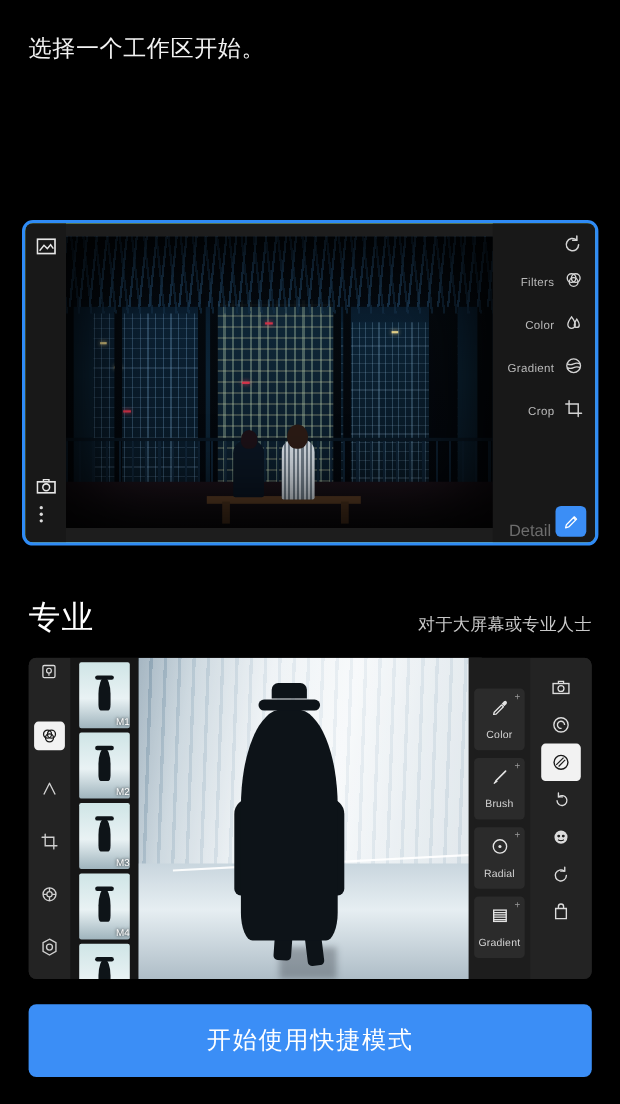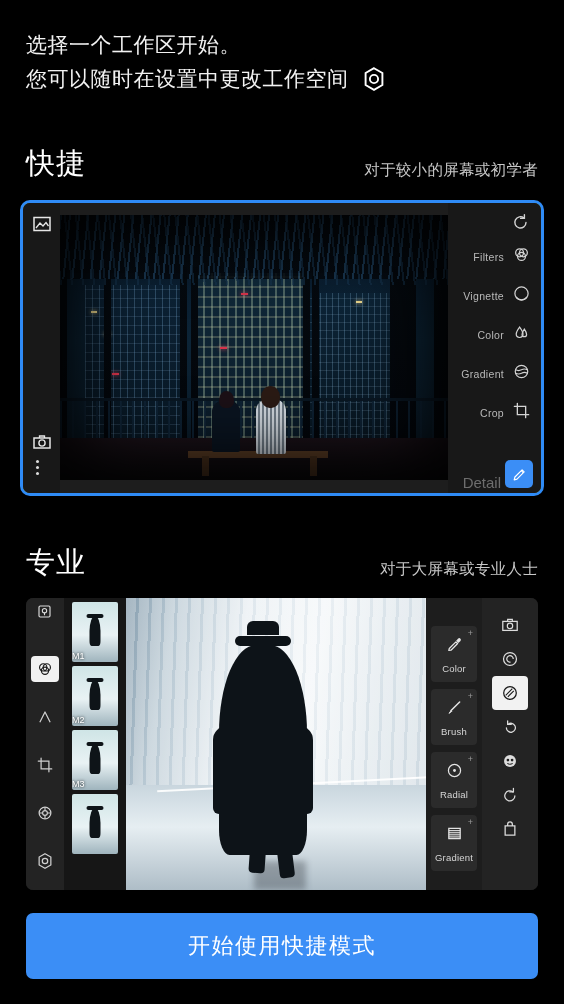--- a/index.html
+++ b/index.html
@@ -96,21 +96,21 @@
   .pro-wrap { position:absolute; left:26px; top:598px; width:512px; height:292px;
               border-radius:7px; overflow:hidden; background:#1f1f1f; }
   .p-left { position:absolute; left:0; top:0; width:38px; height:100%; background:#232323; }
   .p-film { position:absolute; left:38px; top:0; width:62px; height:100%; background:#161616; overflow:hidden; }
   .p-thumb { position:relative; width:46px; height:60px; margin:4px auto 3px auto; overflow:hidden; border-radius:2px;
              background: linear-gradient(180deg,#cfe5e6 0%,#e9f2f4 55%,#9fb4bd 100%); }
   .p-thumb .sil { position:absolute; left:50%; top:24%; transform:translateX(-50%); width:11px; height:30px;
                   background:#0e1418; border-radius:50% 50% 18% 18%; }
   .p-thumb .hat { position:absolute; left:50%; top:20%; transform:translateX(-50%); width:17px; height:4px;
                   background:#0e1418; border-radius:3px; }
-  .p-thumb .tlabel { position:absolute; left:0; bottom:1px; width:100%; text-align:left;
+  .p-thumb .tlabel { position:absolute; left:0; bottom:1px; width:100%; text-align:right;
                      color:#fff; font-size:9px; text-shadow:0 0 3px #000; }
   .p-main { position:absolute; left:100px; top:0; width:312px; height:100%; overflow:hidden;
             background: linear-gradient(100deg,#7f97a8 0%,#b9c9d3 14%,#e8eef2 34%,#f4f7f9 55%,#dfe7ec 76%,#cfd9e0 100%); }
   .p-wallstripes { position:absolute; inset:0;
             background: repeating-linear-gradient(92deg, rgba(255,255,255,.55) 0 10px, rgba(175,195,210,.28) 10px 13px); opacity:.55; }
   .p-floor { position:absolute; left:0; bottom:0; width:100%; height:36%;
             background: linear-gradient(180deg,#c9d6de 0%,#e6eef2 40%,#aebdc7 100%); }
   .p-floorline { position:absolute; left:10%; bottom:36%; width:90%; height:2px; background:rgba(255,255,255,.9); transform:rotate(-3deg); }
   .p-figure { position:absolute; left:44%; top:16%; transform:translateX(-50%); width:88px; height:72%;
               background:#0d1318; border-radius:42% 42% 12% 12%; }
@@ -144,35 +144,22 @@
          border-radius:7px; display:flex; align-items:center; justify-content:center;
          color:#fff; font-size:22px; letter-spacing:1.5px; }
 </style>
 </head>
 <body>
 
 <div class="screen">
 
   <div class="header">
     <div class="hline">选择一个工作区开始。</div>
-    <div class="hline hline2">
-      <span>您可以随时在设置中更改工作空间</span>
-      <span class="gear-ico">
-        <svg viewBox="0 0 26 26" width="26" height="26">
-          <polygon points="13,2.2 21.4,7 21.4,19 13,23.8 4.6,19 4.6,7" fill="none" stroke="#ffffff" stroke-width="1.9"></polygon>
-          <circle cx="13" cy="13" r="4.1" fill="none" stroke="#ffffff" stroke-width="1.9"></circle>
-        </svg>
-      </span>
-    </div>
   </div>
 
-  <div class="sec-head" style="top:146px;">
-    <div class="sec-title">快捷</div>
-    <div class="sec-sub">对于较小的屏幕或初学者</div>
-  </div>
 
   <div class="quick-wrap">
     <div class="quick-inner">
 
       <div class="city">
         <div class="sky"></div>
         <div class="bldgA"></div>
         <div class="bldgB"></div>
         <div class="bldgC"></div>
         <div class="neonR" style="left:52px;top:158px;"></div>
@@ -238,29 +225,20 @@
             <span class="lbl">Filters</span>
             <span>
               <svg viewBox="0 0 18 18" width="17" height="17">
                 <circle cx="7" cy="7.2" r="4.2" fill="none" stroke="#d3d3d3" stroke-width="1.3"></circle>
                 <circle cx="11" cy="7.2" r="4.2" fill="none" stroke="#d3d3d3" stroke-width="1.3"></circle>
                 <circle cx="9" cy="11" r="4.2" fill="none" stroke="#d3d3d3" stroke-width="1.3"></circle>
               </svg>
             </span>
           </div>
           <div class="q-row">
-            <span class="lbl">Vignette</span>
-            <span>
-              <svg viewBox="0 0 18 18" width="17" height="17">
-                <circle cx="9" cy="9" r="7" fill="none" stroke="#d3d3d3" stroke-width="1.3"></circle>
-                <path d="M3.2 12.6a7 7 0 0 0 11.6 0" fill="none" stroke="#d3d3d3" stroke-width="1.3"></path>
-              </svg>
-            </span>
-          </div>
-          <div class="q-row">
             <span class="lbl">Color</span>
             <span>
               <svg viewBox="0 0 18 18" width="17" height="17">
                 <path d="M7 3.2C7 3.2 3.4 8 3.4 10.7a3.6 3.6 0 0 0 7.2 0C10.6 8 7 3.2 7 3.2z" fill="none" stroke="#d3d3d3" stroke-width="1.3"></path>
                 <path d="M12 5.5C12 5.5 9.6 9 9.6 11a2.4 2.4 0 0 0 4.8 0C14.4 9 12 5.5 12 5.5z" fill="none" stroke="#d3d3d3" stroke-width="1.3"></path>
               </svg>
             </span>
           </div>
           <div class="q-row">
             <span class="lbl">Gradient</span>
@@ -370,20 +348,25 @@
         <span class="tlabel">M2</span>
       </div>
       <div class="p-thumb">
         <span class="hat"></span>
           <span class="sil"></span>
         <span class="tlabel">M3</span>
       </div>
       <div class="p-thumb">
         <span class="hat"></span>
           <span class="sil"></span>
+        <span class="tlabel">M4</span>
+      </div>
+      <div class="p-thumb">
+        <span class="hat"></span>
+          <span class="sil"></span>
 
       </div>
     </div>
 
     <div class="p-main">
       <div class="p-wallstripes"></div>
       <div class="p-floor"></div>
       <div class="p-floorline"></div>
       <div class="p-refl"></div>
       <div class="p-leg1"></div>

